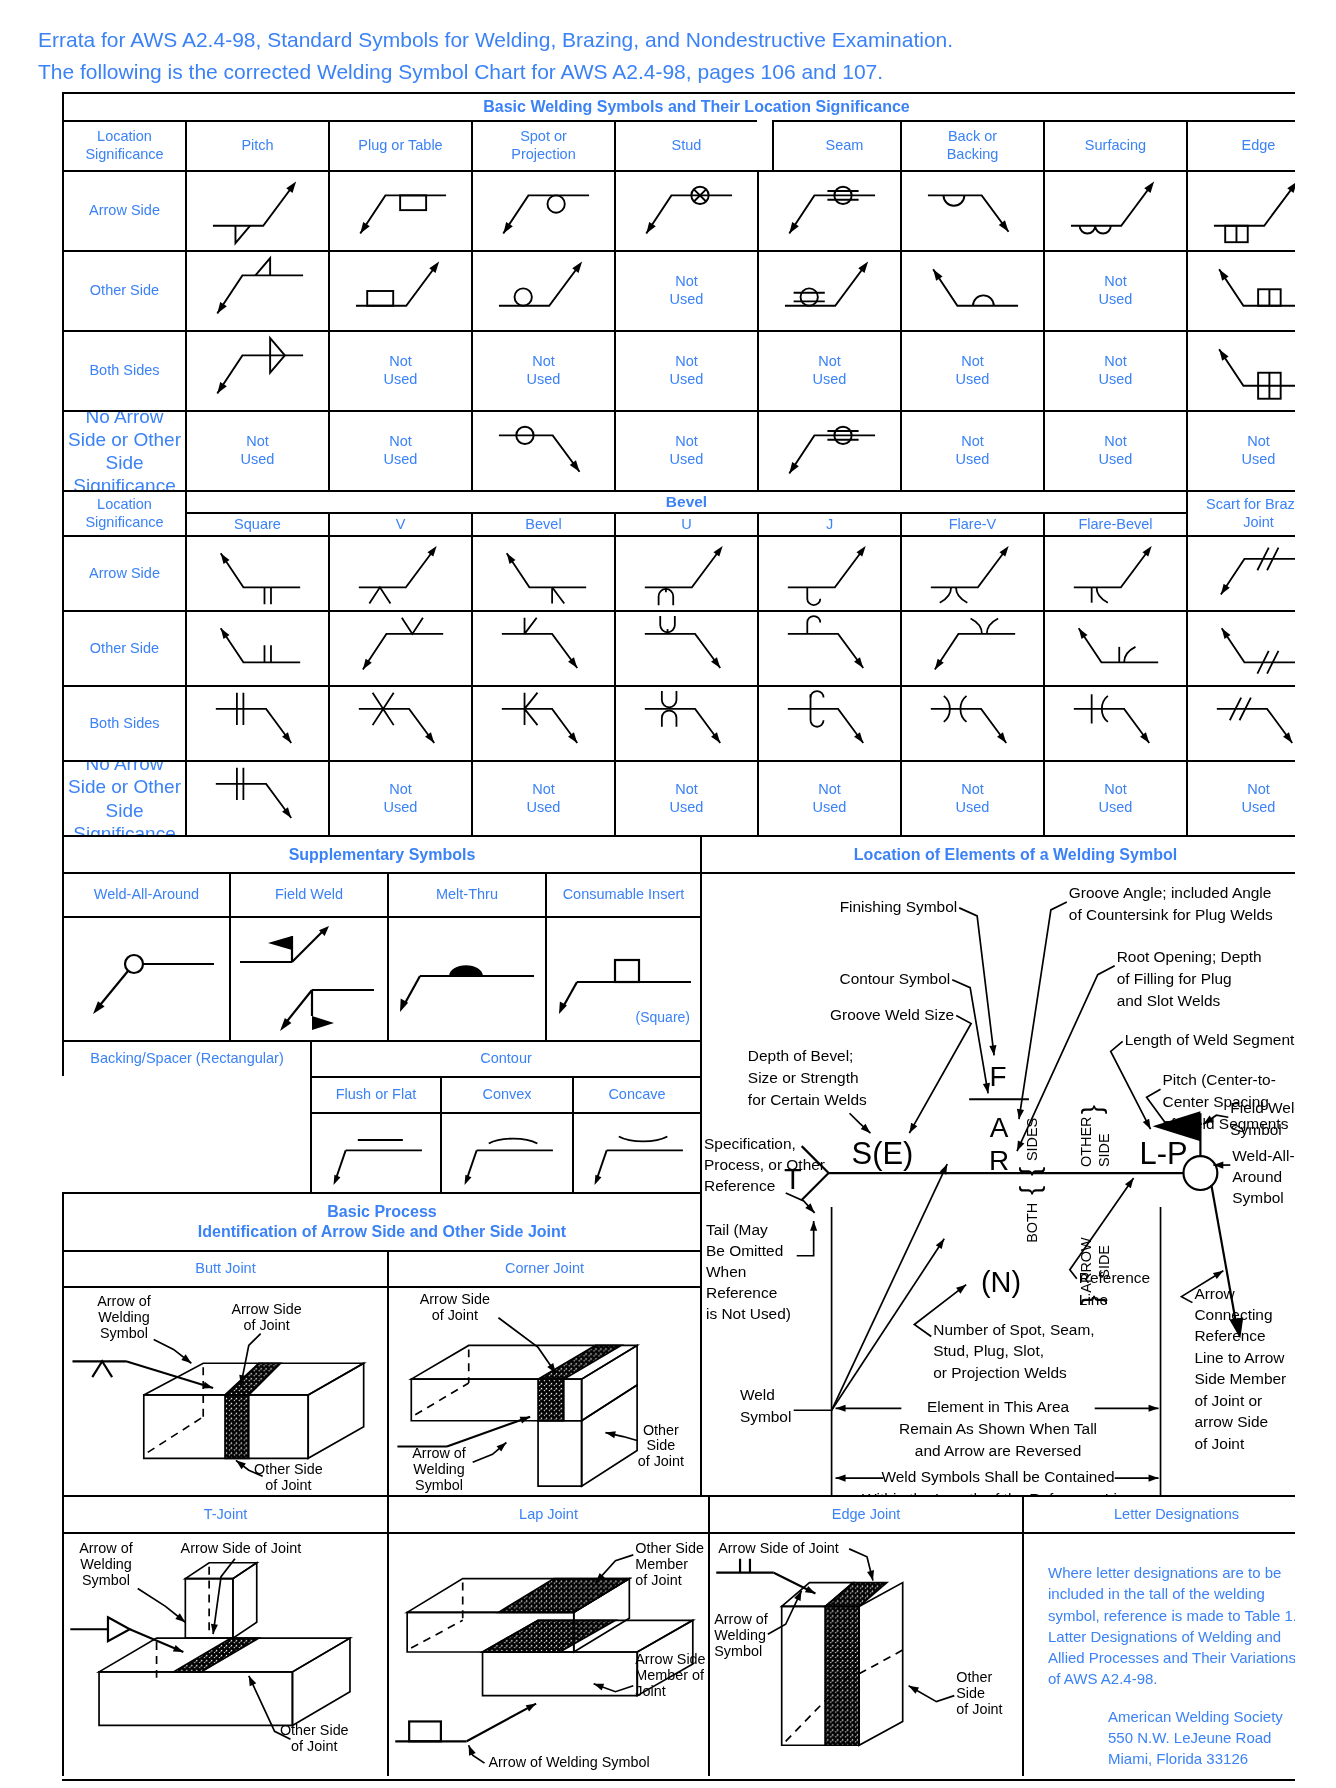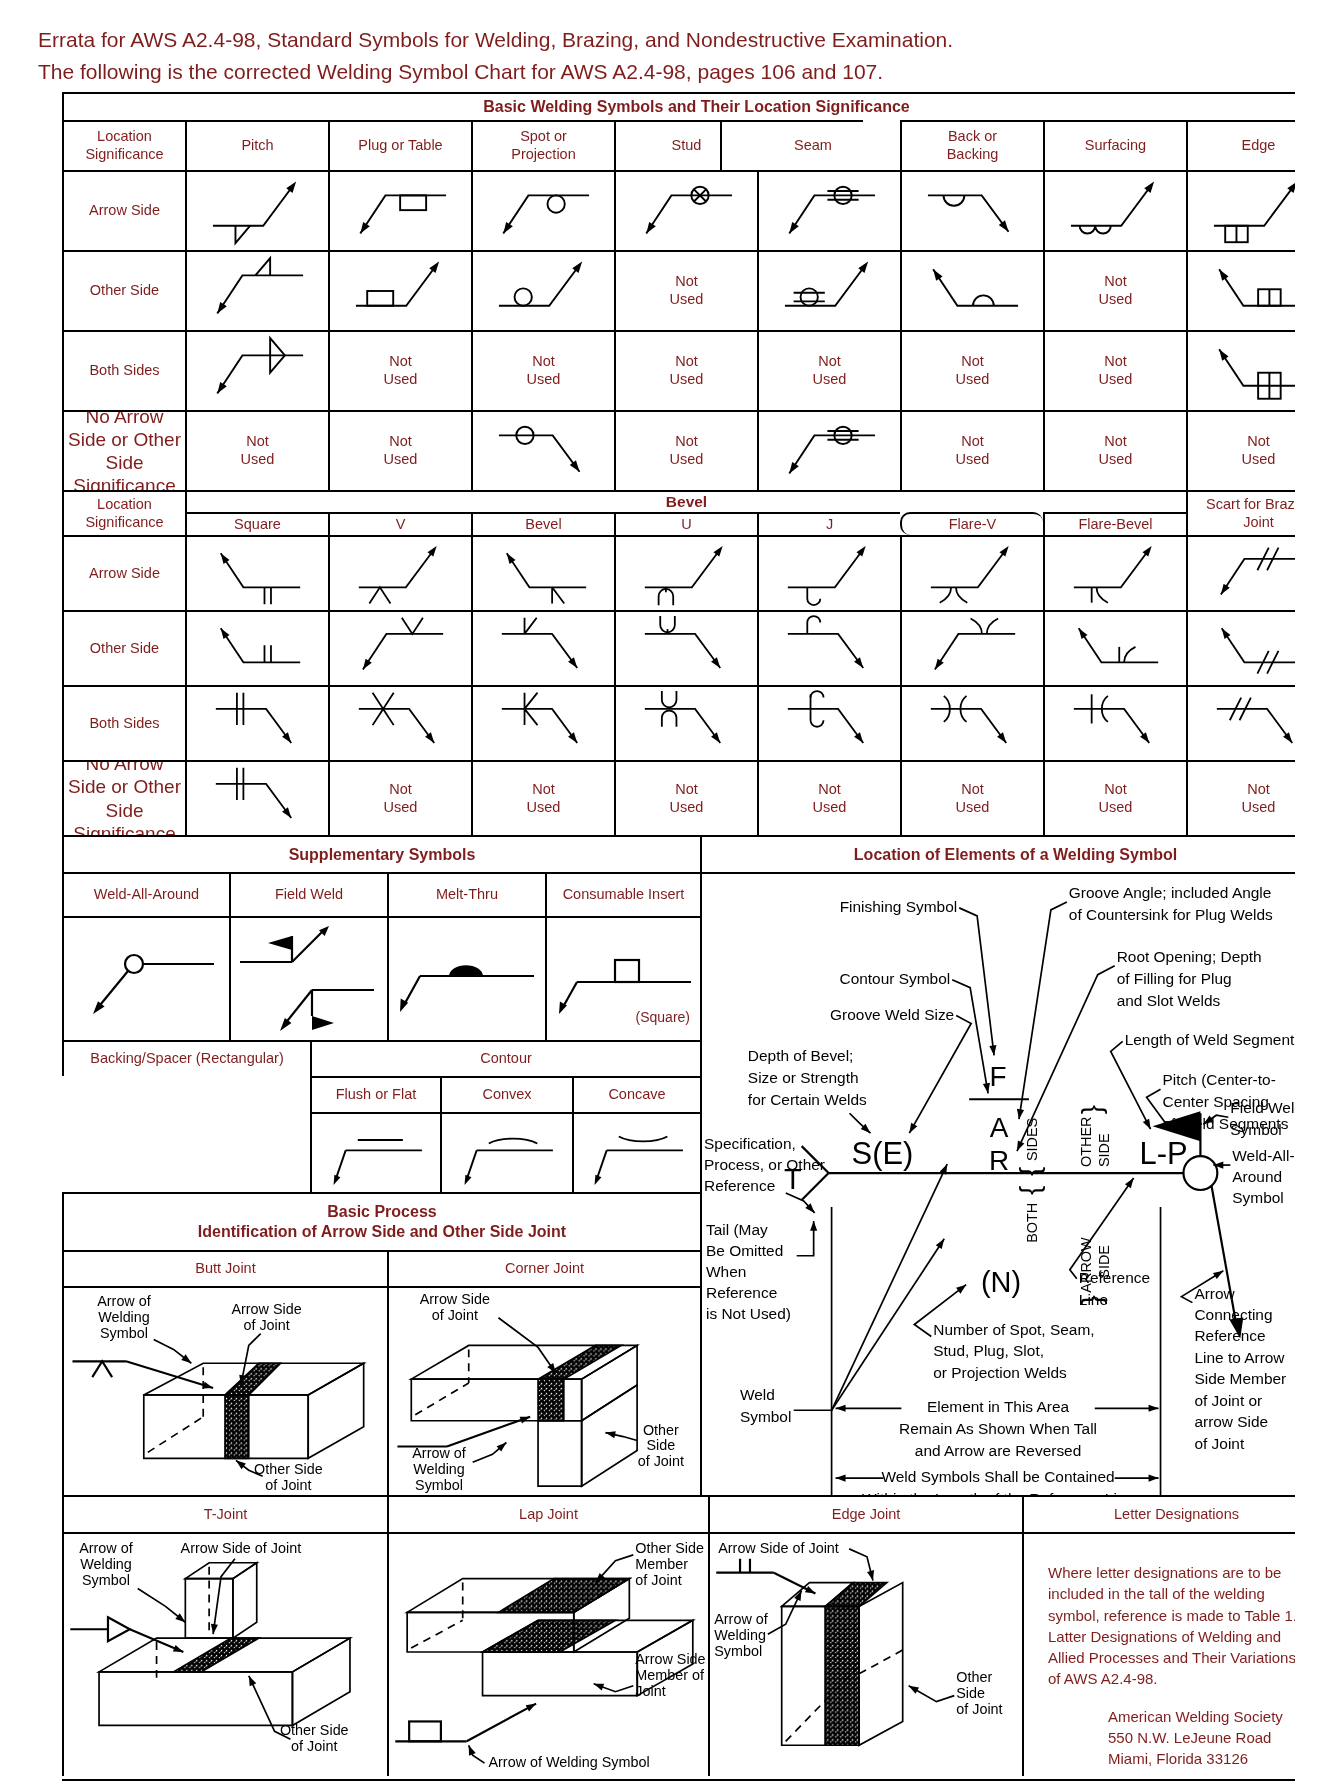--- a/index.html
+++ b/index.html
@@ -1,16 +1,16 @@
 <!DOCTYPE html>
 <html><head>
 <meta charset="utf-8">
 <style>
   html,body{margin:0;padding:0;background:#fff}
-  .page{position:relative;width:1295px;height:1788px;background:#fff;color:#7f1d1d;
+  .page{position:relative;width:1295px;height:1788px;background:#fff;color:#3b82f6;
         font-family:"Liberation Sans",sans-serif;overflow:hidden}
   .errata{position:absolute;left:38px;top:24px;font-size:21px;line-height:1.5;white-space:nowrap}
   .chart{position:absolute;left:62px;top:92px;width:1272px;height:1687px;
          border-right:2px solid #000;border-bottom:2px solid #000}
   .cl{position:absolute;box-sizing:border-box;border-left:2px solid #000;border-top:2px solid #000;
       display:flex;flex-direction:column;align-items:center;justify-content:center;
       text-align:center;font-size:14.5px;line-height:1.22;overflow:hidden;background:#fff}
   .hd{font-weight:bold;font-size:16px}
   .hd2{font-weight:bold;font-size:15.5px}
   .sm{font-size:19px}
@@ -45,21 +45,21 @@
       </div>
       <div class="cl " style="left: 266px; top: 28px; width: 143px; height: 50px;">
         <div style="width:100px">Plug or Table</div>
       </div>
       <div class="cl " style="left: 409px; top: 28px; width: 143px; height: 50px;">
         <div style="width:100px">Spot or Projection</div>
       </div>
       <div class="cl " style="left: 552px; top: 28px; width: 143px; height: 50px;">
         <div style="width:100px">Stud</div>
       </div>
-      <div class="cl " style="left: 658px; top: 28px; width: 143px; height: 50px; align-items: flex-end;">
+      <div class="cl " style="left: 710px; top: 28px; width: 143px; height: 50px;">
         <div style="width:100px">Seam</div>
       </div>
       <div class="cl " style="left: 838px; top: 28px; width: 143px; height: 50px;">
         <div style="width:100px">Back or Backing</div>
       </div>
       <div class="cl " style="left: 981px; top: 28px; width: 143px; height: 50px;">
         <div style="width:100px">Surfacing</div>
       </div>
       <div class="cl " style="left: 1124px; top: 28px; width: 143px; height: 50px;">
         <div style="width:100px">Edge</div>
@@ -259,21 +259,21 @@
         <span class="hd2">Bevel</span>
       </div>
       <div class="cl " style="left: 1124px; top: 398px; width: 143px; height: 45px;">
         <div style="width:120px">Scart for Brazed Joint</div>
       </div>
       <div class="cl " style="left: 123px; top: 420px; width: 143px; height: 23px;">Square</div>
       <div class="cl " style="left: 266px; top: 420px; width: 143px; height: 23px;">V</div>
       <div class="cl " style="left: 409px; top: 420px; width: 143px; height: 23px;">Bevel</div>
       <div class="cl " style="left: 552px; top: 420px; width: 143px; height: 23px;">U</div>
       <div class="cl " style="left: 695px; top: 420px; width: 143px; height: 23px;">J</div>
-      <div class="cl " style="left: 838px; top: 420px; width: 143px; height: 23px; border-radius: 10px;">Flare-V</div>
+      <div class="cl " style="left: 838px; top: 420px; width: 143px; height: 23px;">Flare-V</div>
       <div class="cl " style="left: 981px; top: 420px; width: 143px; height: 23px;">Flare-Bevel</div>
       <div class="cl " style="left: 0px; top: 443px; width: 123px; height: 75px;">
         <div class="" style="width:118px">Arrow Side</div>
       </div>
       <div class="cl " style="left: 123px; top: 443px; width: 143px; height: 75px;">
         <svg class="wsym" viewBox="0 0 120 90" width="128" height="84">
           <path d="M112,62 H42 L14,20"></path>
           <polygon points="14,20 24.9,28.3 17.5,33.3"></polygon>
           <path d="M68,62 V83 M76,62 V83"></path>
         </svg>

